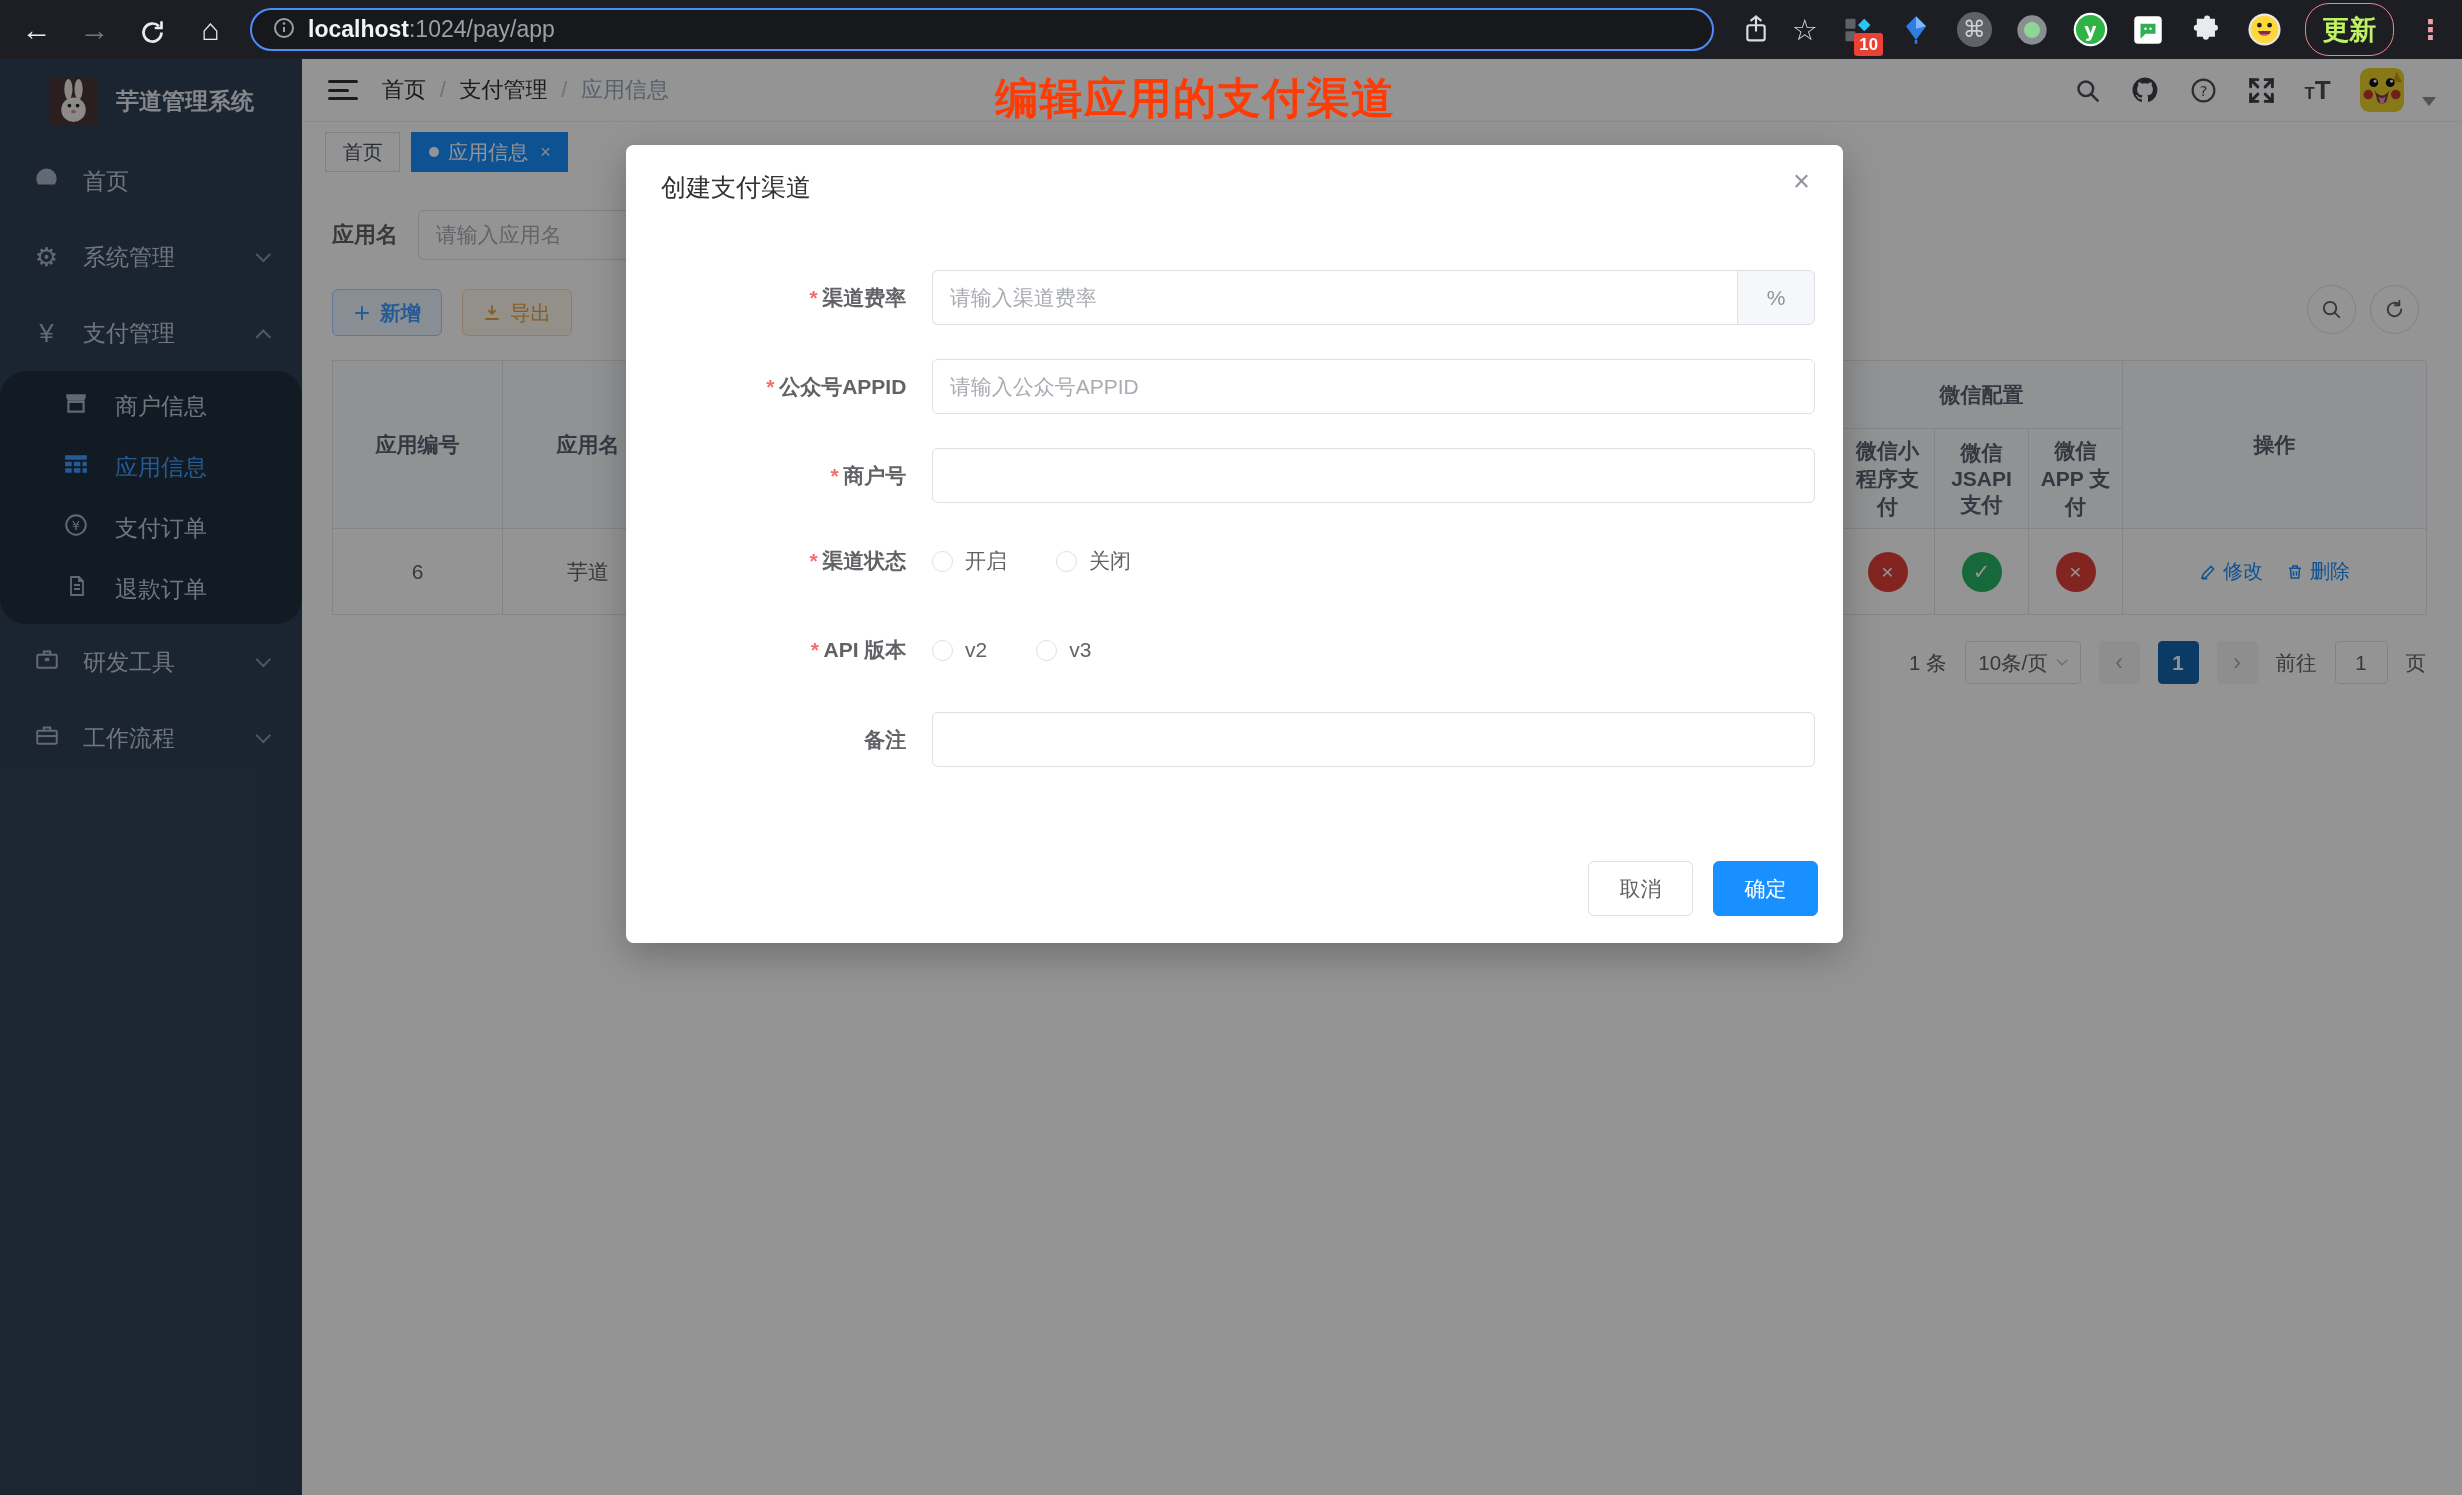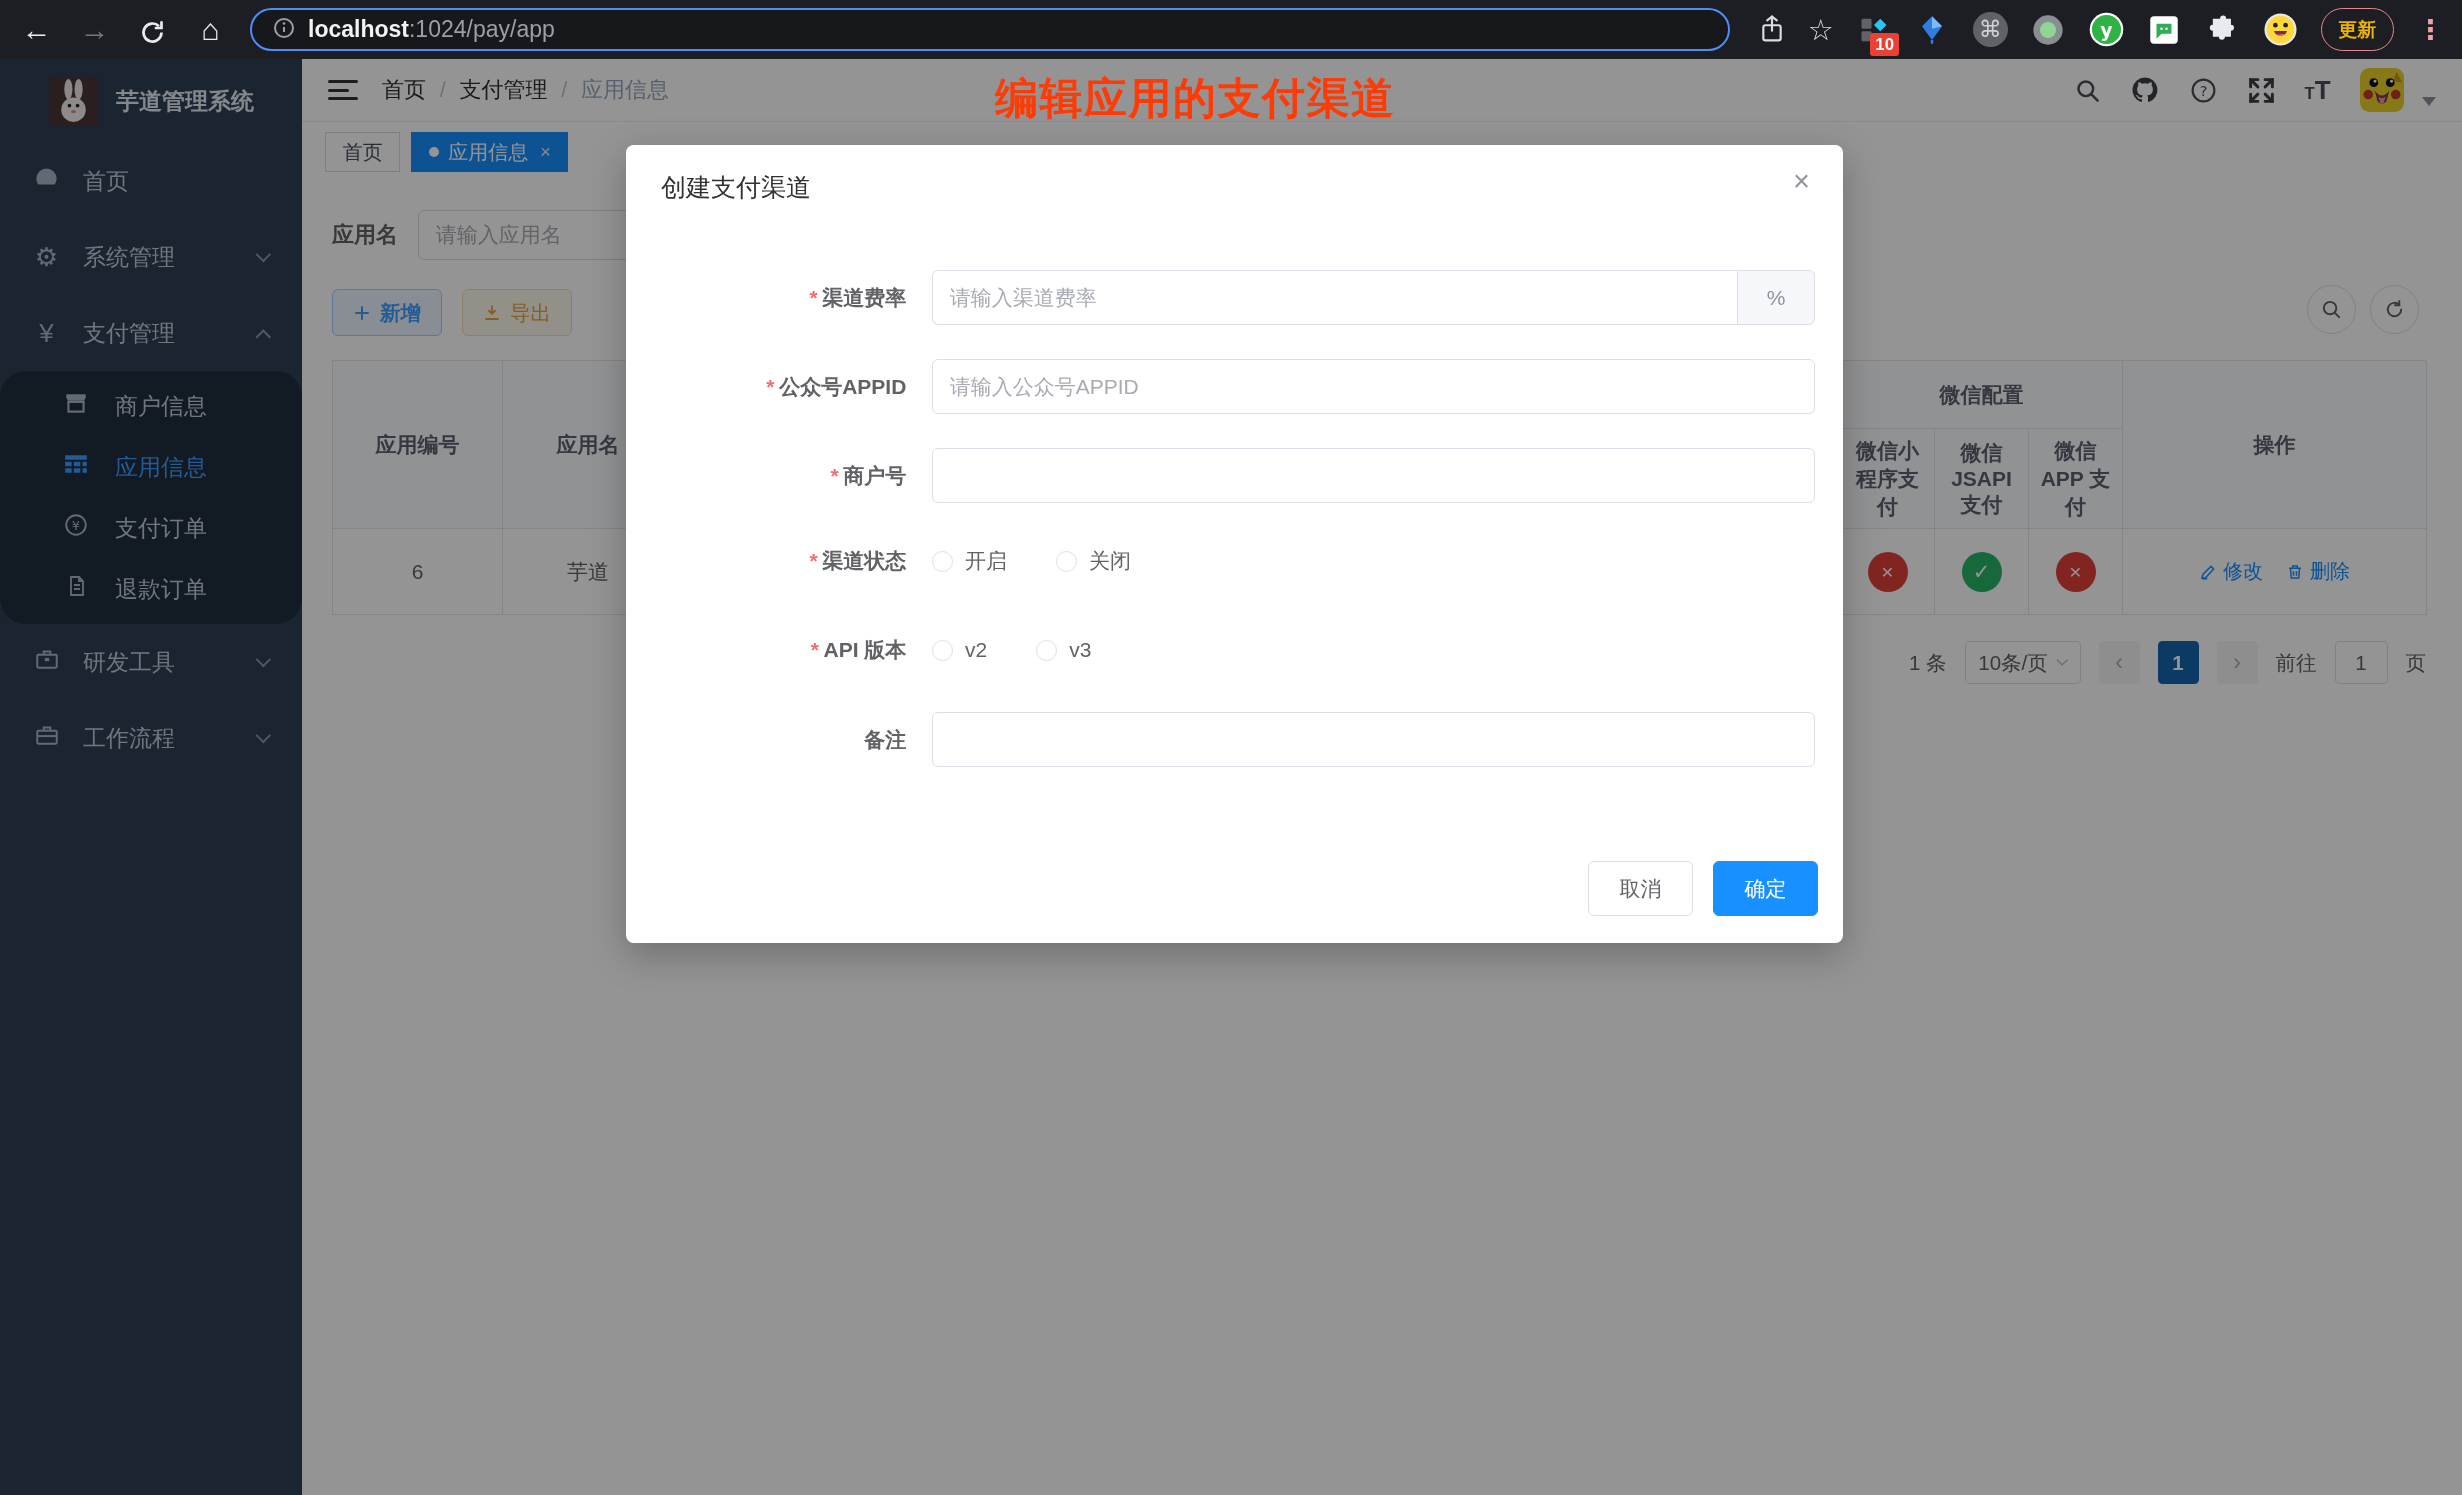--- a/index.html
+++ b/index.html
@@ -16,22 +16,22 @@
   .url-pill { flex:1; height:43px; border-radius:23px; background:#17181c;
     border:2.3px solid #4e8df7; display:flex; align-items:center; padding:8px 20px; gap:12px; margin-right:7.6px;}
   .url-host { color:#f1f3f4; font-size:23px; font-weight:bold; }
   .url-rest { color:#9aa0a6; font-size:23px; }
   .chrome-right { display:flex; align-items:center; gap:23px; }
   .ext { position:relative; width:35px; height:35px; display:flex; align-items:center; justify-content:center; }
   .badge { position:absolute; right:-7.6px; bottom:-9px; background:#e94235; color:#fff;
     font-size:16.7px; padding:1.5px 5.3px; border-radius:3px; font-weight:bold;}
   .cmd { width:35px; height:35px; border-radius:50%; background:#5f6368; color:#cfd1d4;
     font-size:23px; display:flex; align-items:center; justify-content:center; }
-  .update-pill { border:1.5px solid #e8888b; border-radius:24px; color:#eab308;
-    font-size:19px; font-weight:bold; padding:7.6px 16.7px; }
+  .update-pill { border:1.5px solid #e8888b; border-radius:24px; color:#bef264;
+    font-size:27px; font-weight:bold; padding:7.6px 16.7px; }
   .chrome-dots { color:#f3a0a3; font-size:27px; font-weight:bold; }
   .star { color:#dadce0; font-size:29px; }
 
   
   .app { position:absolute; left:0; top:59px; width:2462px; height:1436px; display:flex; }
 
   
   .sidebar { width:302px; background:#304156; height:100%; flex:none; color:#bfcbd9; }
   .logo-row { display:flex; align-items:center; gap:18px; padding:12px 0 12px 49px; height:84px; }
   .logo-img { width:49px; height:49px; border-radius:4.6px; overflow:hidden; flex:none; background:#3a2a2a;}

